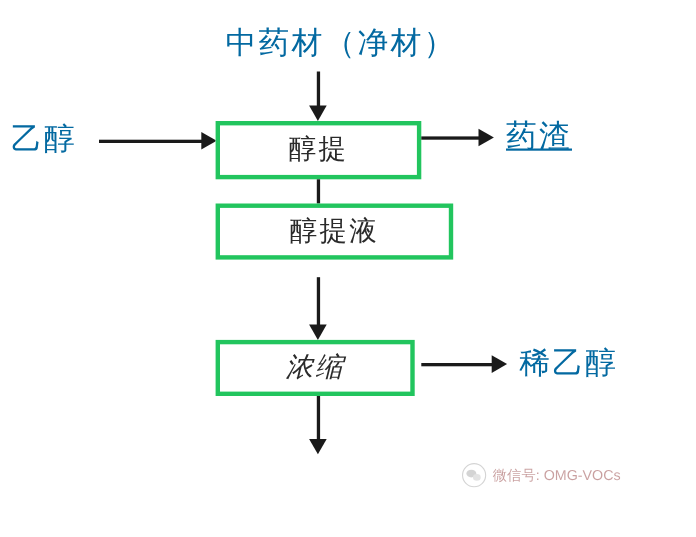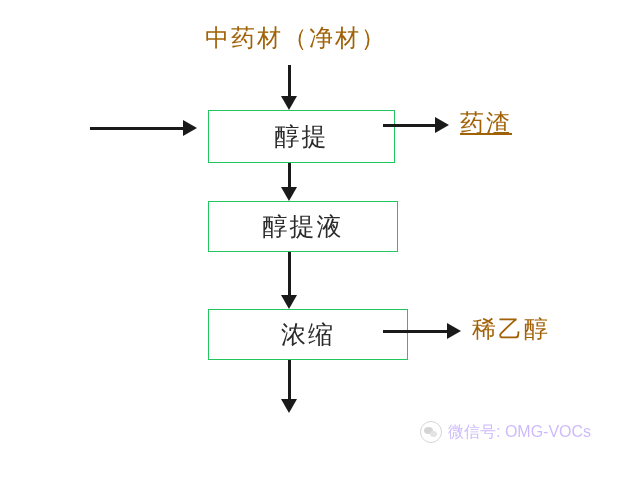--- a/index.html
+++ b/index.html
@@ -13,38 +13,37 @@
   #canvas {
     position: relative;
     width: 633px;
     height: 488px;
     background: #ffffff;
     overflow: hidden;
   }
   .node-box {
     position: absolute;
     box-sizing: border-box;
-    border: 1px solid #22c55e;
+    border: 4px solid #22c55e;
     background: #ffffff;
     display: flex;
     align-items: center;
     justify-content: center;
-    margin-left: 12px;
   }
   .node-label {
     font-size: 25px;
     color: #2b2b2b;
     letter-spacing: 2px;
     line-height: 1;
     white-space: nowrap;
   }
   .free-label {
     position: absolute;
-    font-size: 24px;
-    color: #a16207;
+    font-size: 28px;
+    color: #0369a1;
     letter-spacing: 2px;
     line-height: 1;
     white-space: nowrap;
   }
   .arrow-v, .arrow-h {
     position: absolute;
   }
   .arrow-v .stem {
     position: absolute;
     left: 50%;
@@ -111,37 +110,38 @@
     width: 9px; height: 7px;
     left: 3px; top: 5px;
   }
   #watermark .wm-icon::after {
     width: 7px; height: 6px;
     left: 9px; top: 9px;
     background: #bdbdbd;
   }
   #watermark .wm-text {
     font-family: "Liberation Sans", sans-serif;
-    font-size: 16px;
-    color: #8b5cf6;
+    font-size: 13px;
+    color: #7f1d1d;
     white-space: nowrap;
   }
 </style>
 </head>
 <body>
 
 <div id="canvas">
 
   <div class="free-label" style="left:205px; top:26px;">中药材（净材）</div>
 
   <div class="arrow-v" style="left:281px; top:65px; width:16px; height:45px;">
     <div class="stem" style="height:32px;"></div>
     <div class="head"></div>
   </div>
 
+  <div class="free-label" style="left:10px; top:113px;">乙醇</div>
 
   <div class="arrow-h" style="left:90px; top:120px; width:107px; height:16px;">
     <div class="stem" style="width:94px;"></div>
     <div class="head"></div>
   </div>
 
   <div class="node-box" style="left:196px; top:110px; width:187px; height:53px;">
     <span class="node-label">醇提</span>
   </div>
 
@@ -150,30 +150,30 @@
     <div class="head"></div>
   </div>
 
   <div class="free-label" style="left:460px; top:111px;text-decoration:underline;">药渣</div>
 
   <div class="arrow-v" style="left:281px; top:163px; width:16px; height:38px;">
     <div class="stem" style="height:25px;"></div>
     <div class="head"></div>
   </div>
 
-  <div class="node-box" style="left:196px; top:201px; width:190px; height:51px;">
+  <div class="node-box" style="left:196px; top:185px; width:216px; height:51px;">
     <span class="node-label">醇提液</span>
   </div>
 
   <div class="arrow-v" style="left:281px; top:252px; width:16px; height:57px;">
     <div class="stem" style="height:44px;"></div>
     <div class="head"></div>
   </div>
 
-  <div class="node-box" style="left:196px; top:309px; width:200px; height:51px;">
+  <div class="node-box" style="left:196px; top:309px; width:181px; height:51px;font-style:italic;">
     <span class="node-label">浓缩</span>
   </div>
 
   <div class="arrow-h" style="left:383px; top:323px; width:78px; height:16px;">
     <div class="stem" style="width:65px;"></div>
     <div class="head"></div>
   </div>
 
   <div class="free-label" style="left:472px; top:317px;text-align:center;">稀乙醇</div>
 

